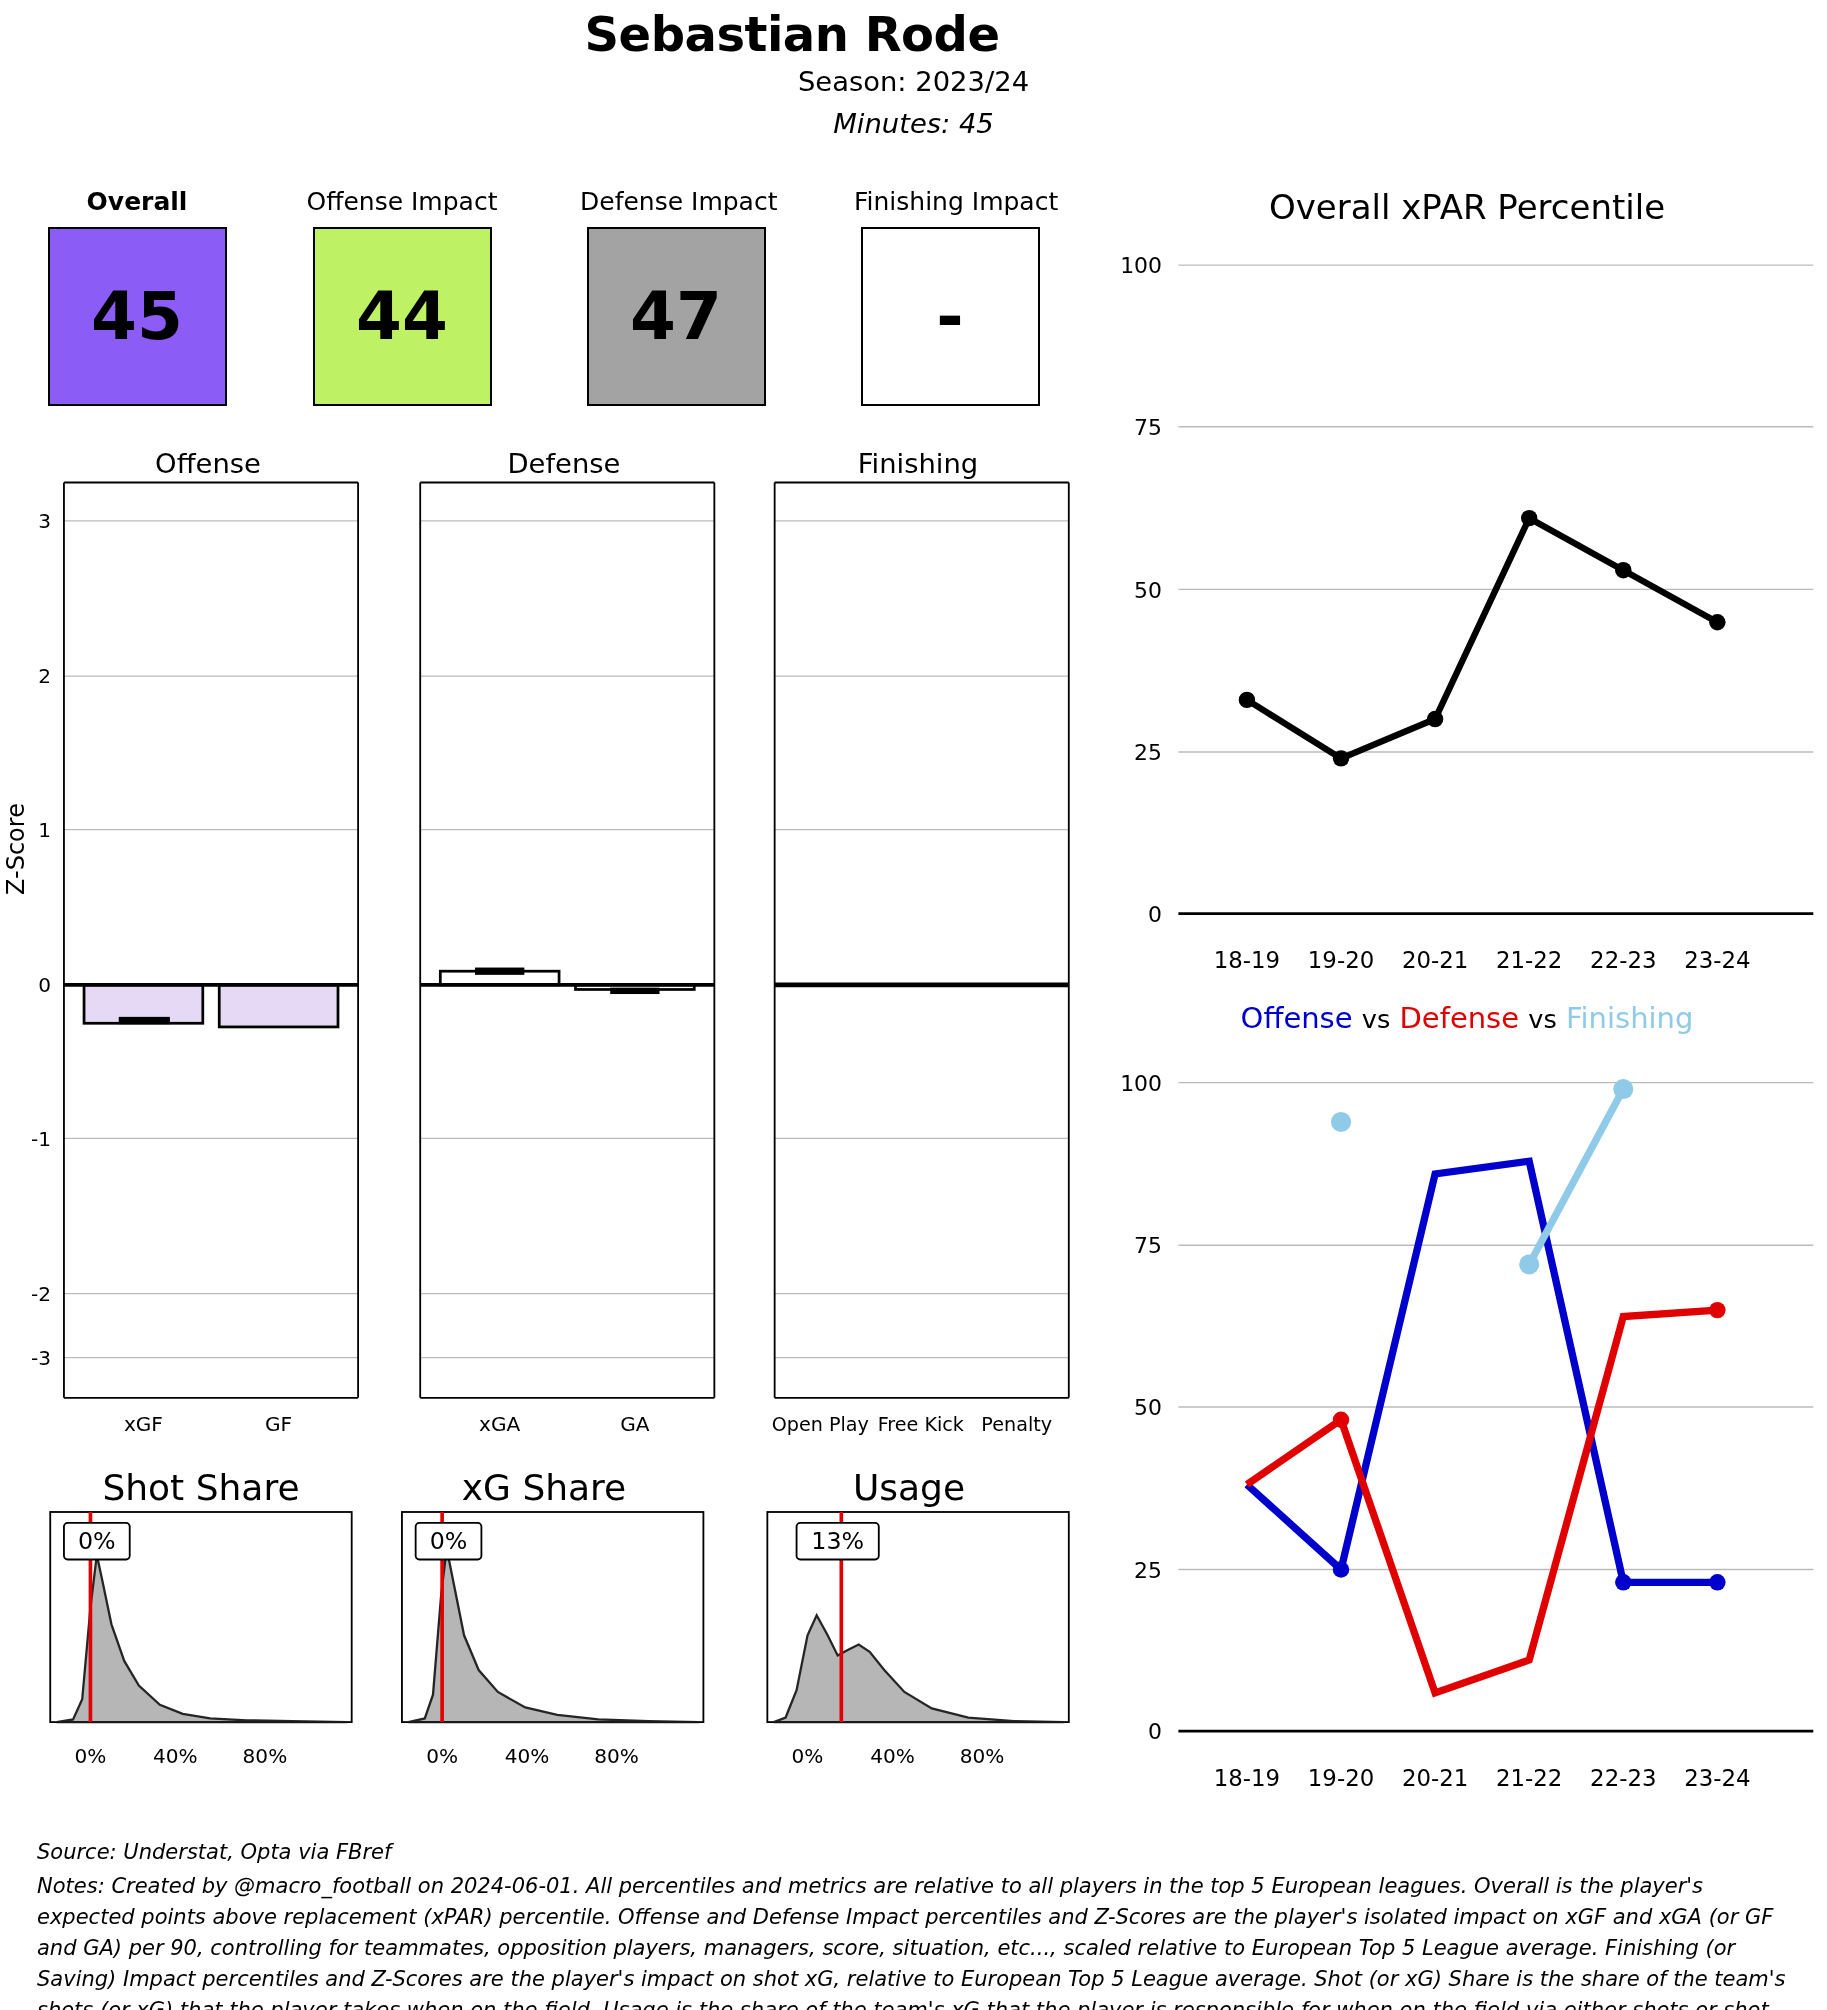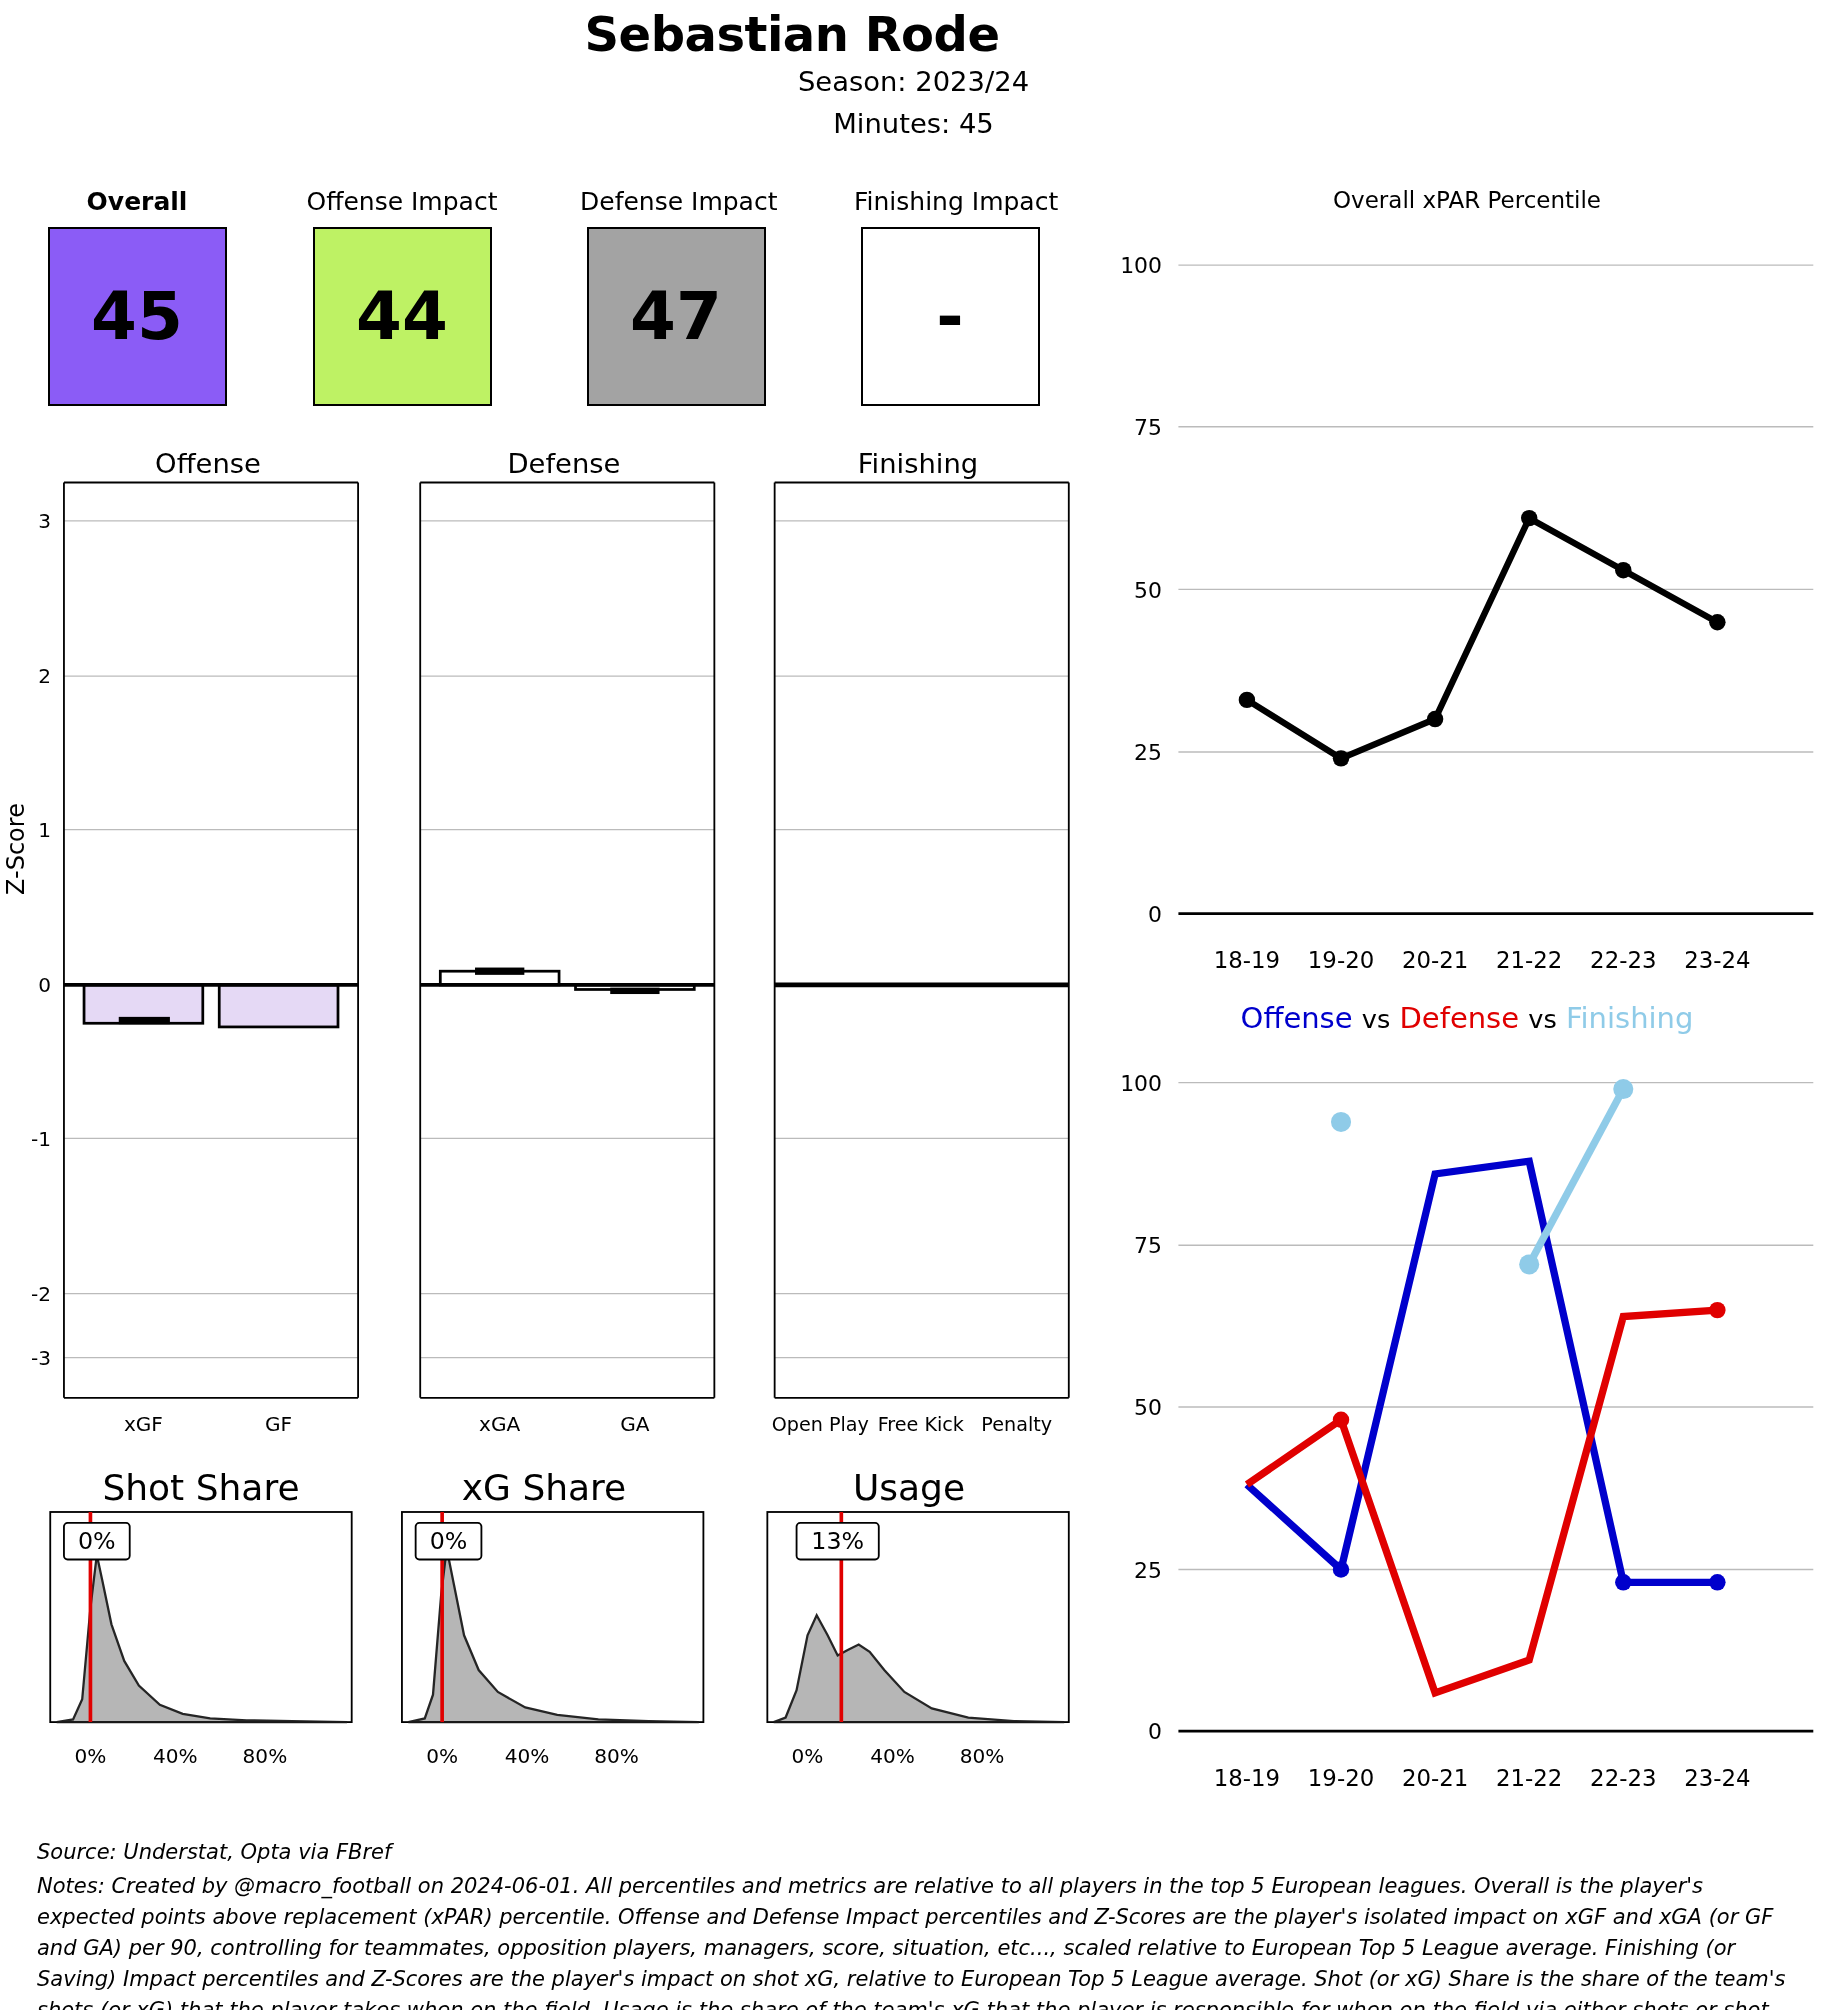--- a/index.html
+++ b/index.html
@@ -40,20 +40,21 @@
     text-align: center;
     font-size: 27.4px;
   }
   .subtitle2 {
     position: absolute;
     top: 108px;
     left: 0;
     width: 1827px;
     text-align: center;
     font-size: 27.4px;
+    font-style: italic;
   }
   
   .score-row {
     position: absolute;
     top: 187px;
     left: 41px;
     width: 1023px;
     height: 228px;
   }
   .score-cell {
@@ -97,21 +98,21 @@
     white-space: nowrap;
   }
   .axis-text { font-size: 22px; }
   
   .xpar-title {
     position: absolute;
     top: 187px;
     left: 1106px;
     width: 722px;
     text-align: center;
-    font-size: 23px;
+    font-size: 34px;
   }
   .ovd-title {
     position: absolute;
     top: 1001px;
     left: 1106px;
     width: 722px;
     text-align: center;
     font-size: 29px;
     font-weight: normal;
   }

